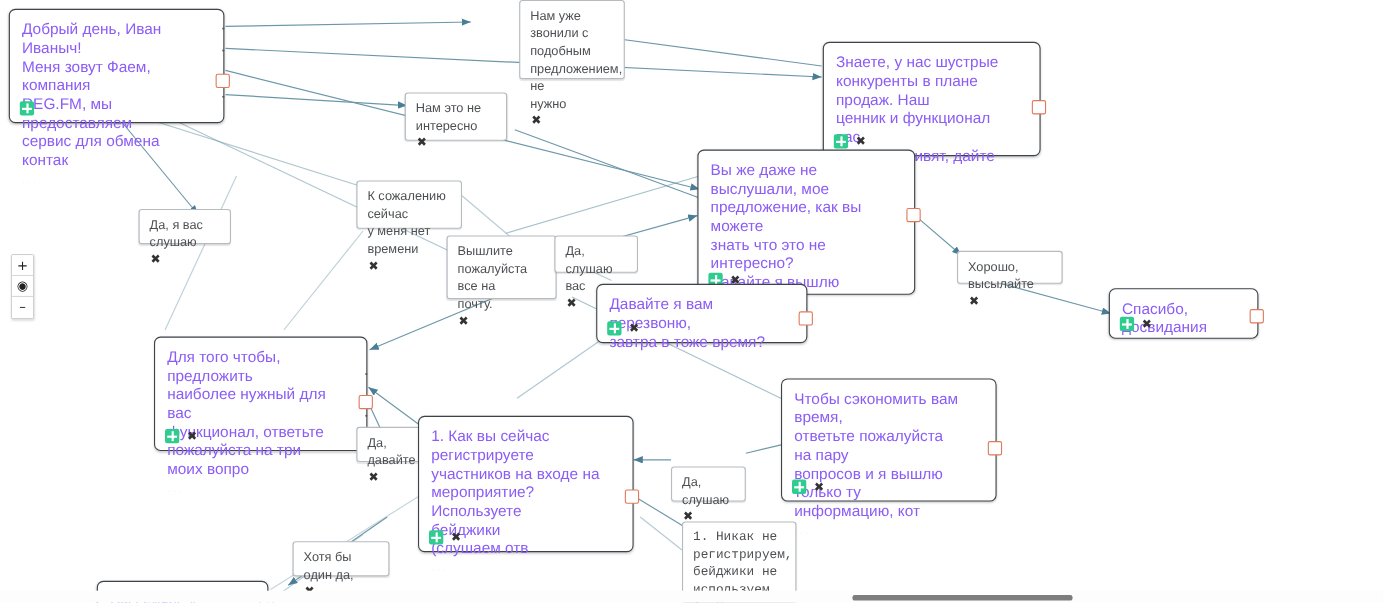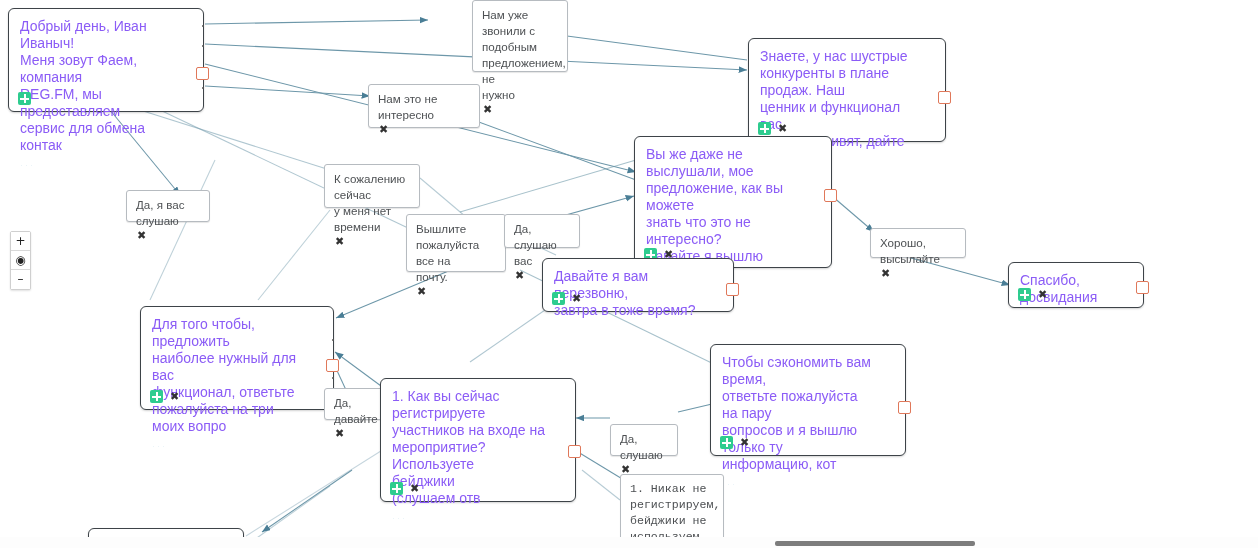--- a/index.html
+++ b/index.html
@@ -147,21 +147,21 @@
   <div class="node small" style="left:426px;top:0px;width:96px;height:72px;margin-left:46px;">
     <div class="txt">Нам уже звонили с
 подобным
 предложением, не
 нужно</div>
     <div class="tools">
       <span class="ico-x">✖</span>
     </div>
   </div>
 
-  <div class="node small" style="left:368px;top:84px;width:112px;height:44px;">
+  <div class="node small" style="left:368px;top:84px;width:93px;height:44px;">
     <div class="txt">Нам это не
 интересно</div>
     <div class="tools">
       <span class="ico-x">✖</span>
     </div>
   </div>
 
   <div class="node big" style="left:748px;top:38px;width:198px;height:104px;">
     <div class="txt">Знаете, у нас шустрые
 конкуренты в плане продаж. Наш
@@ -302,20 +302,26 @@
   </div>
 
   <div class="node small" style="left:620px;top:474px;width:104px;height:74px;font-family:Liberation Mono, monospace;">
     <div class="txt">1. Никак не
 регистрируем,
 бейджики не
 используем 2. Не
 работаем, нам они</div>
   </div>
 
+  <div class="node small" style="left:266px;top:492px;width:88px;height:32px;">
+    <div class="txt">Хотя бы один да,</div>
+    <div class="tools">
+      <span class="ico-x">✖</span>
+    </div>
+  </div>
 
   <div class="node big" style="left:88px;top:528px;width:156px;height:40px;">
     <div class="txt">Вы сейчас у компьютера?</div>
     <span class="port" style="right:-6px;top:10px;"></span>
   </div>
 
   <div id="zoomctl">
     <button>+</button>
     <button>◉</button>
     <button>–</button>

